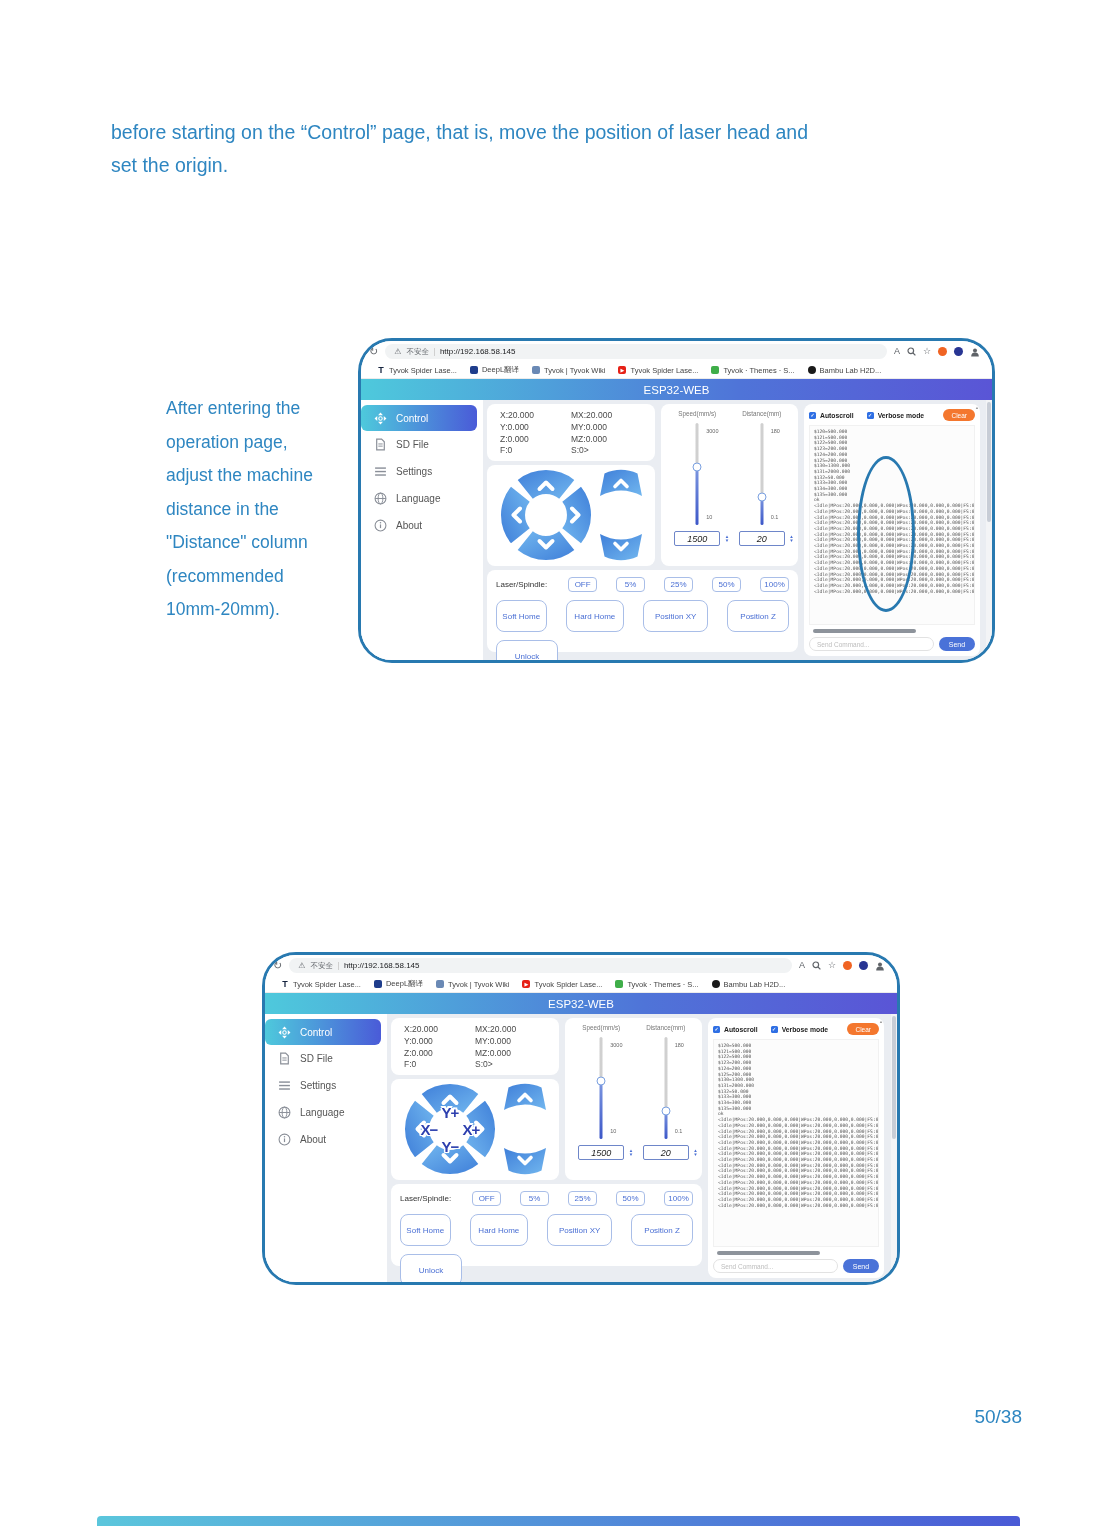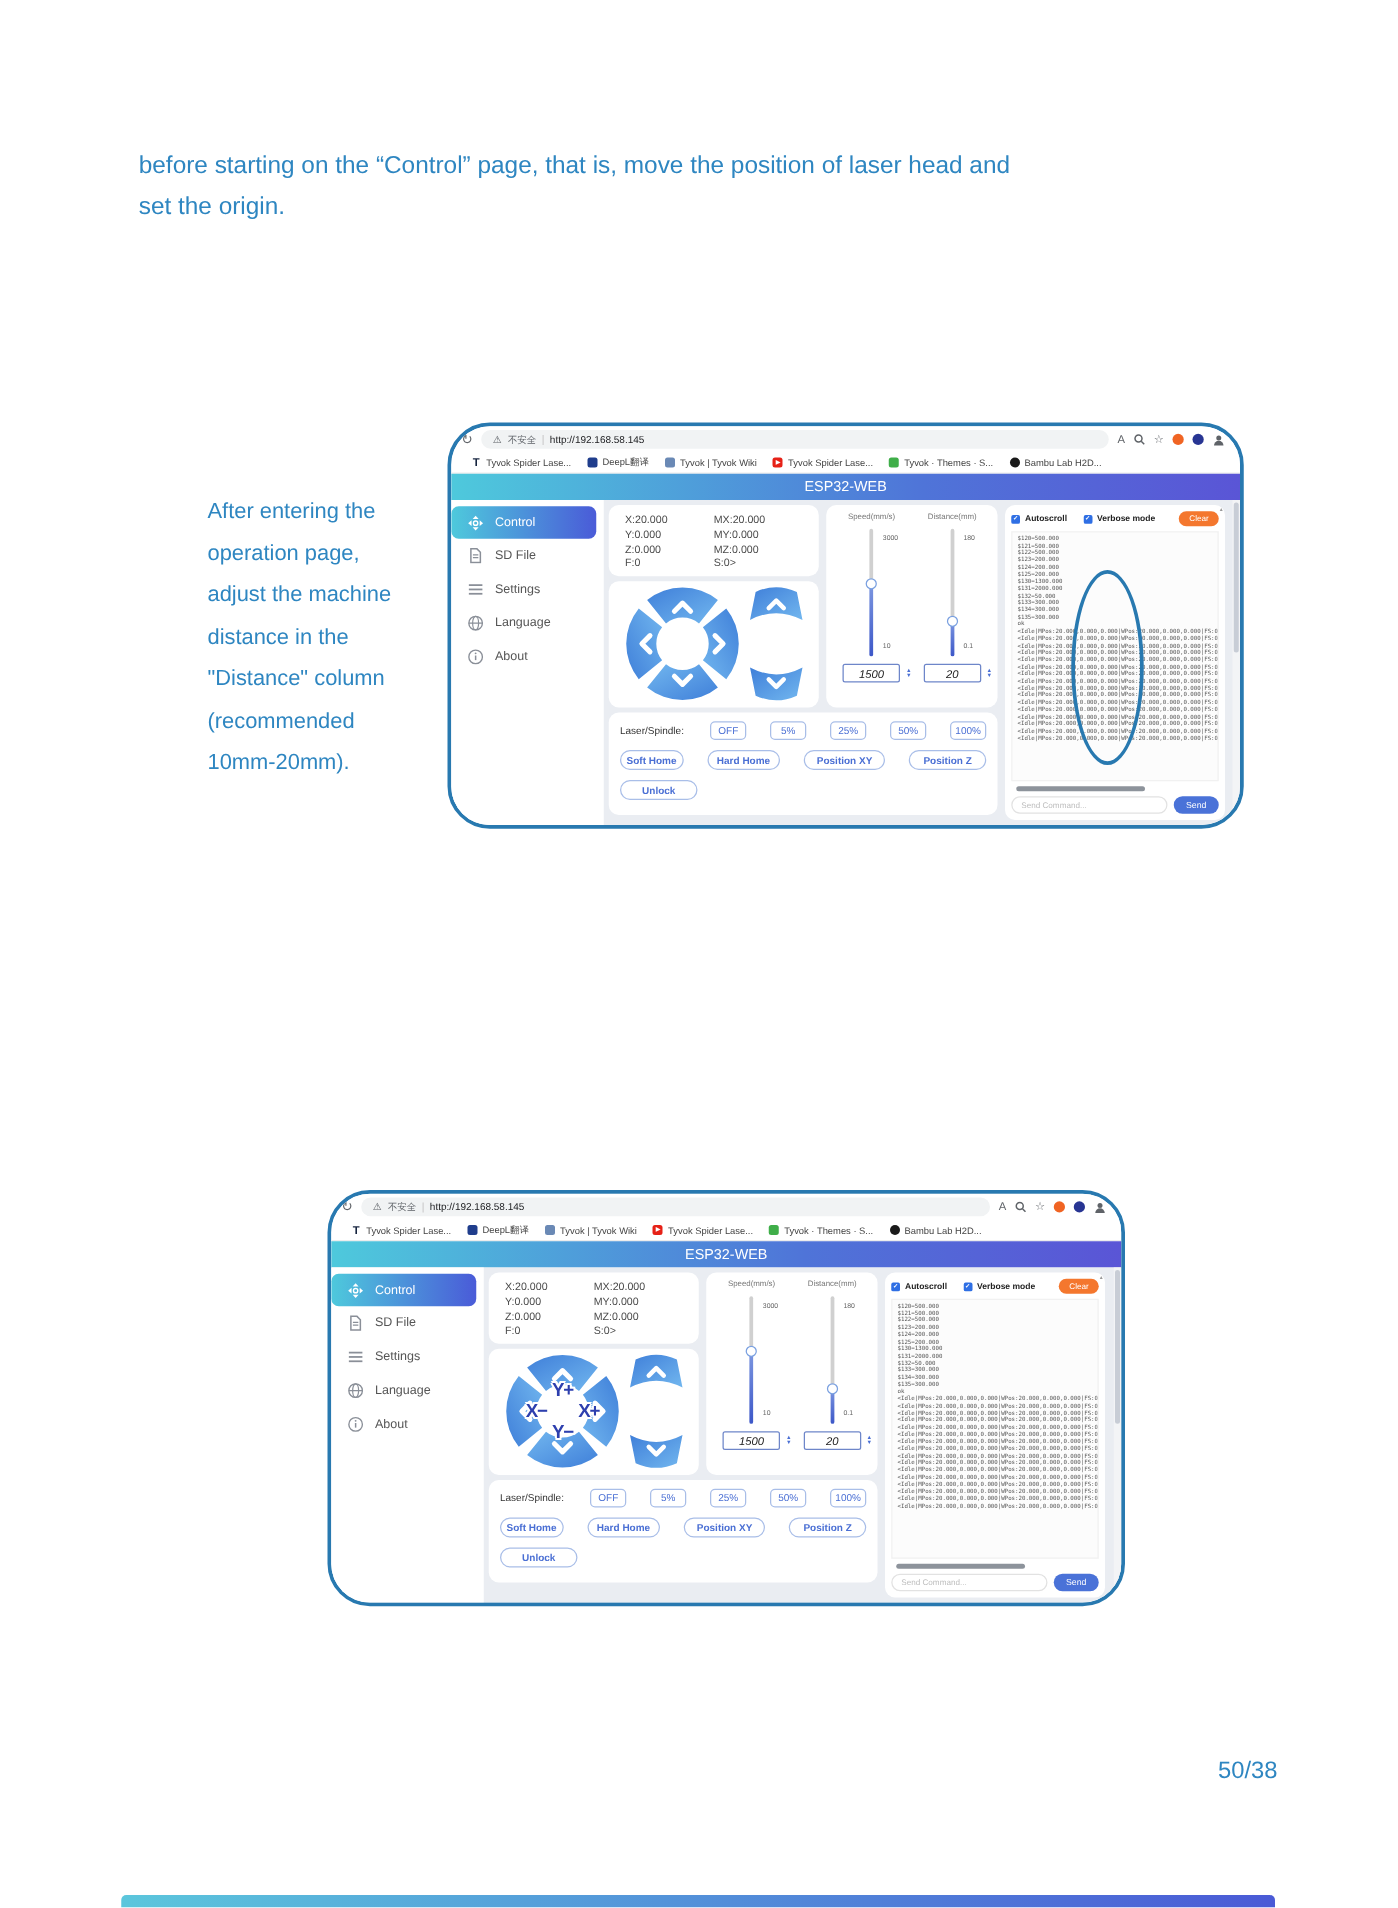--- a/index.html
+++ b/index.html
@@ -101,21 +101,21 @@
   .spin { position:absolute; right:-9px; top:50%; transform:translateY(-50%);
     display:flex; flex-direction:column; color:#4a6fd4; font-size:4.5px; line-height:4.5px; }
 
   .buttons-panel { left:4px; top:170px; width:311px; height:82px; padding:7px 9px; }
   .btn-row { display:flex; align-items:center; gap:19px; }
   .btn-row + .btn-row { margin-top:8px; }
   .laser-label { font-size:8px; color:#333; margin-right:2px; }
   .ui-btn { height:15px; border:1px solid #a9bee8; border-radius:4px; color:#4a6fd4;
     background:#fff; display:flex; align-items:center; justify-content:center; font-size:8px; }
   .pct { width:44px; }
-  .wide { height:16px; border-radius:8px;font-weight:bold; }
+  .wide { height:32px; border-radius:8px; }
   .w1 { width:62px; } .w2 { width:72px; } .w3 { width:80px; } .w4 { width:76px; }
 
   .console-panel { left:321px; top:4px; width:176px; height:calc(100% - 8px); padding:5px;
     display:flex; flex-direction:column; }
   .console-header { display:flex; align-items:center; gap:4px; font-size:6.8px;
     font-weight:bold; color:#222; }
   .cbx { width:7px; height:7px; background:#2f6fe4; border-radius:1.5px; color:#fff;
     font-size:5px; line-height:7px; text-align:center; flex:none; }
   .chk-gap { width:5px; }
   .clear-btn { margin-left:auto; background:#f4772e; color:#fff; border-radius:8px;

